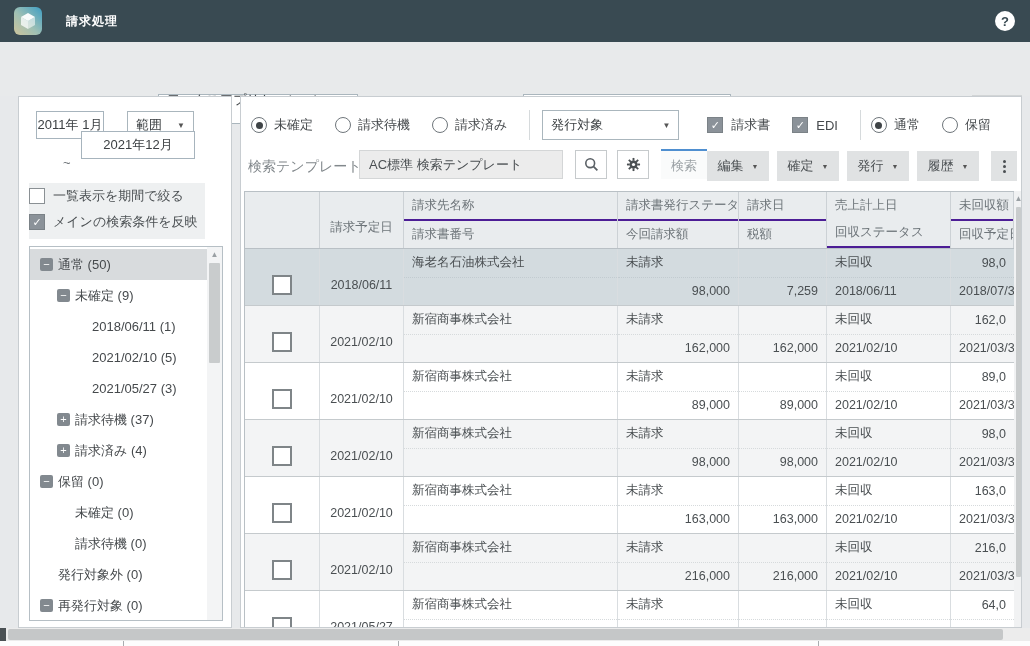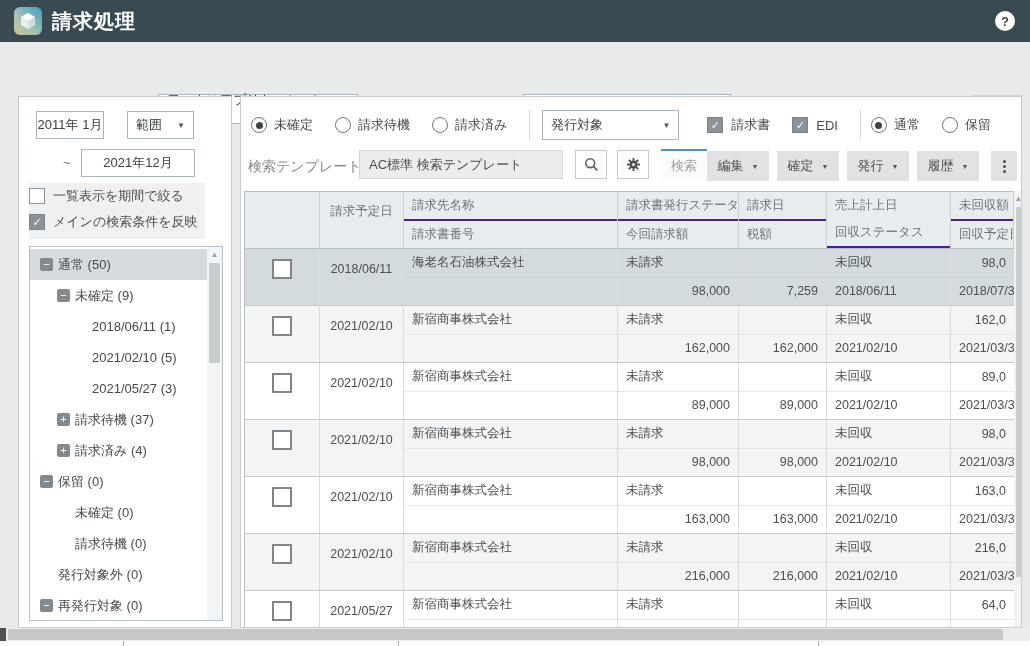--- a/index.html
+++ b/index.html
@@ -10,22 +10,22 @@
     color:#4a4f52;font-size:13px;
     -webkit-font-smoothing:antialiased;
   }
   .abs{position:absolute;box-sizing:border-box;}
 
   
   .topbar{left:0;top:0;width:1030px;height:42px;background:#394a52;display:flex;align-items:center;}
   .app-icon{left:14px;top:7px;width:28px;height:28px;border-radius:6px;
     background:linear-gradient(45deg,#cfc49b 0%,#9fc0b4 45%,#3e9ec4 100%);
     display:flex;align-items:center;justify-content:center;}
-  .page-title{left:52px;top:0;height:42px;display:flex;align-items:center;
-    color:#fff;font-size:20px;font-weight:bold;letter-spacing:1px;}
+  .page-title{left:66px;top:0;height:42px;display:flex;align-items:center;
+    color:#fff;font-size:12px;font-weight:bold;letter-spacing:1px;}
   .help{left:995px;top:11px;width:20px;height:20px;border-radius:50%;background:#fff;
     color:#394a52;font-weight:bold;font-size:13px;display:flex;align-items:center;justify-content:center;cursor:pointer;}
 
   
   .filterbar{left:0;top:42px;width:1030px;height:54px;background:#e8eaeb;}
   .lbl{color:#82888c;font-size:14px;}
   .select{background:#fff;border:1px solid #aab6bd;display:flex;align-items:center;
     padding:0 8px;font-size:13px;color:#3c4043;cursor:pointer;}
   .select .caret{margin-left:auto;font-size:8px;color:#555;padding-left:6px;}
   .btn{background:#dee0e1;border:1px solid #d2d5d6;color:#4a4f52;font-size:13px;
@@ -79,21 +79,21 @@
   .t-row.sel{background:#d3dbdf;}
   .tc{border-right:1px solid #d9dde0;display:flex;flex-direction:column;flex:none;overflow:hidden;}
   .t-head .tc{border-right:1px solid #ccd1d5;}
   .c0{width:74px;} .c1{width:83px;} .c2{width:213px;} .c3{width:120px;} .c4{width:87px;} .c5{width:123px;} .c6{flex:1;border-right:none;}
   .cell{height:28px;display:flex;align-items:center;padding:0 8px;white-space:nowrap;overflow:hidden;font-size:12.5px;color:#4a4f52;}
   .cell.r{justify-content:flex-end;}
   .split .cell.top{border-bottom:1px dotted #d6dadc;}
   .t-head .split .cell.top{border-bottom:2px solid #4c1d95;text-align:center;}
   .t-row.sel .split .cell.top{border-bottom:1px dotted #c2cbd0;}
   .h-txt{color:#6e757a;}
-  .center-one{justify-content:center;height:39px;display:flex;align-items:center;}
+  .center-one{justify-content:center;height:39px;display:flex;align-items:center;margin-top:16px;}
   .row-check{width:16px;height:16px;border:2px solid #7f8588;background:#fff;margin:auto;cursor:pointer;}
 
   
   .tbl-vsb{left:773px;top:94px;width:9px;height:436px;background:#f1f2f3;}
   .hsb{left:0;top:628px;width:1030px;height:13px;background:#ececec;}
   .hsb .hthumb{position:absolute;left:8px;top:1px;width:995px;height:11px;background:#c5c7c8;border-radius:2px;}
   .hsb .corner{position:absolute;left:0;top:0;width:6px;height:13px;background:#4b5154;}
   .bottom-strip{left:0;top:641px;width:1030px;height:5px;background:#fdfdfd;}
   .tick{position:absolute;top:0;width:1px;height:5px;background:#a9adb0;}
 </style>
@@ -126,21 +126,21 @@
   <button class="abs btn" style="left:972px;top:53px;width:50px;height:28px;">読込</button>
 </div>
 
 <div class="abs panel sidebar">
   <div class="abs input" style="left:17px;top:14px;width:68px;height:28px;">2011年 1月</div>
   <div class="abs select" style="left:108px;top:14px;width:67px;height:28px;">
     <span>範囲</span>
     <span class="caret">▼</span>
   </div>
   <span class="abs" style="left:44px;top:58px;color:#6b7control;color:#6b7175;">~</span>
-  <div class="abs input" style="left:62px;top:52px;width:114px;height:28px;">2021年12月</div>
+  <div class="abs input" style="left:62px;top:34px;width:114px;height:28px;">2021年12月</div>
 
   <div class="abs cb-block" id="sidebar-checkboxes">
       <div class="cb-row">
         <span class="checkbox"></span>
         <span>一覧表示を期間で絞る</span>
       </div>
       <div class="cb-row">
         <span class="checkbox checked">✓</span>
         <span>メインの検索条件を反映</span>
       </div>

